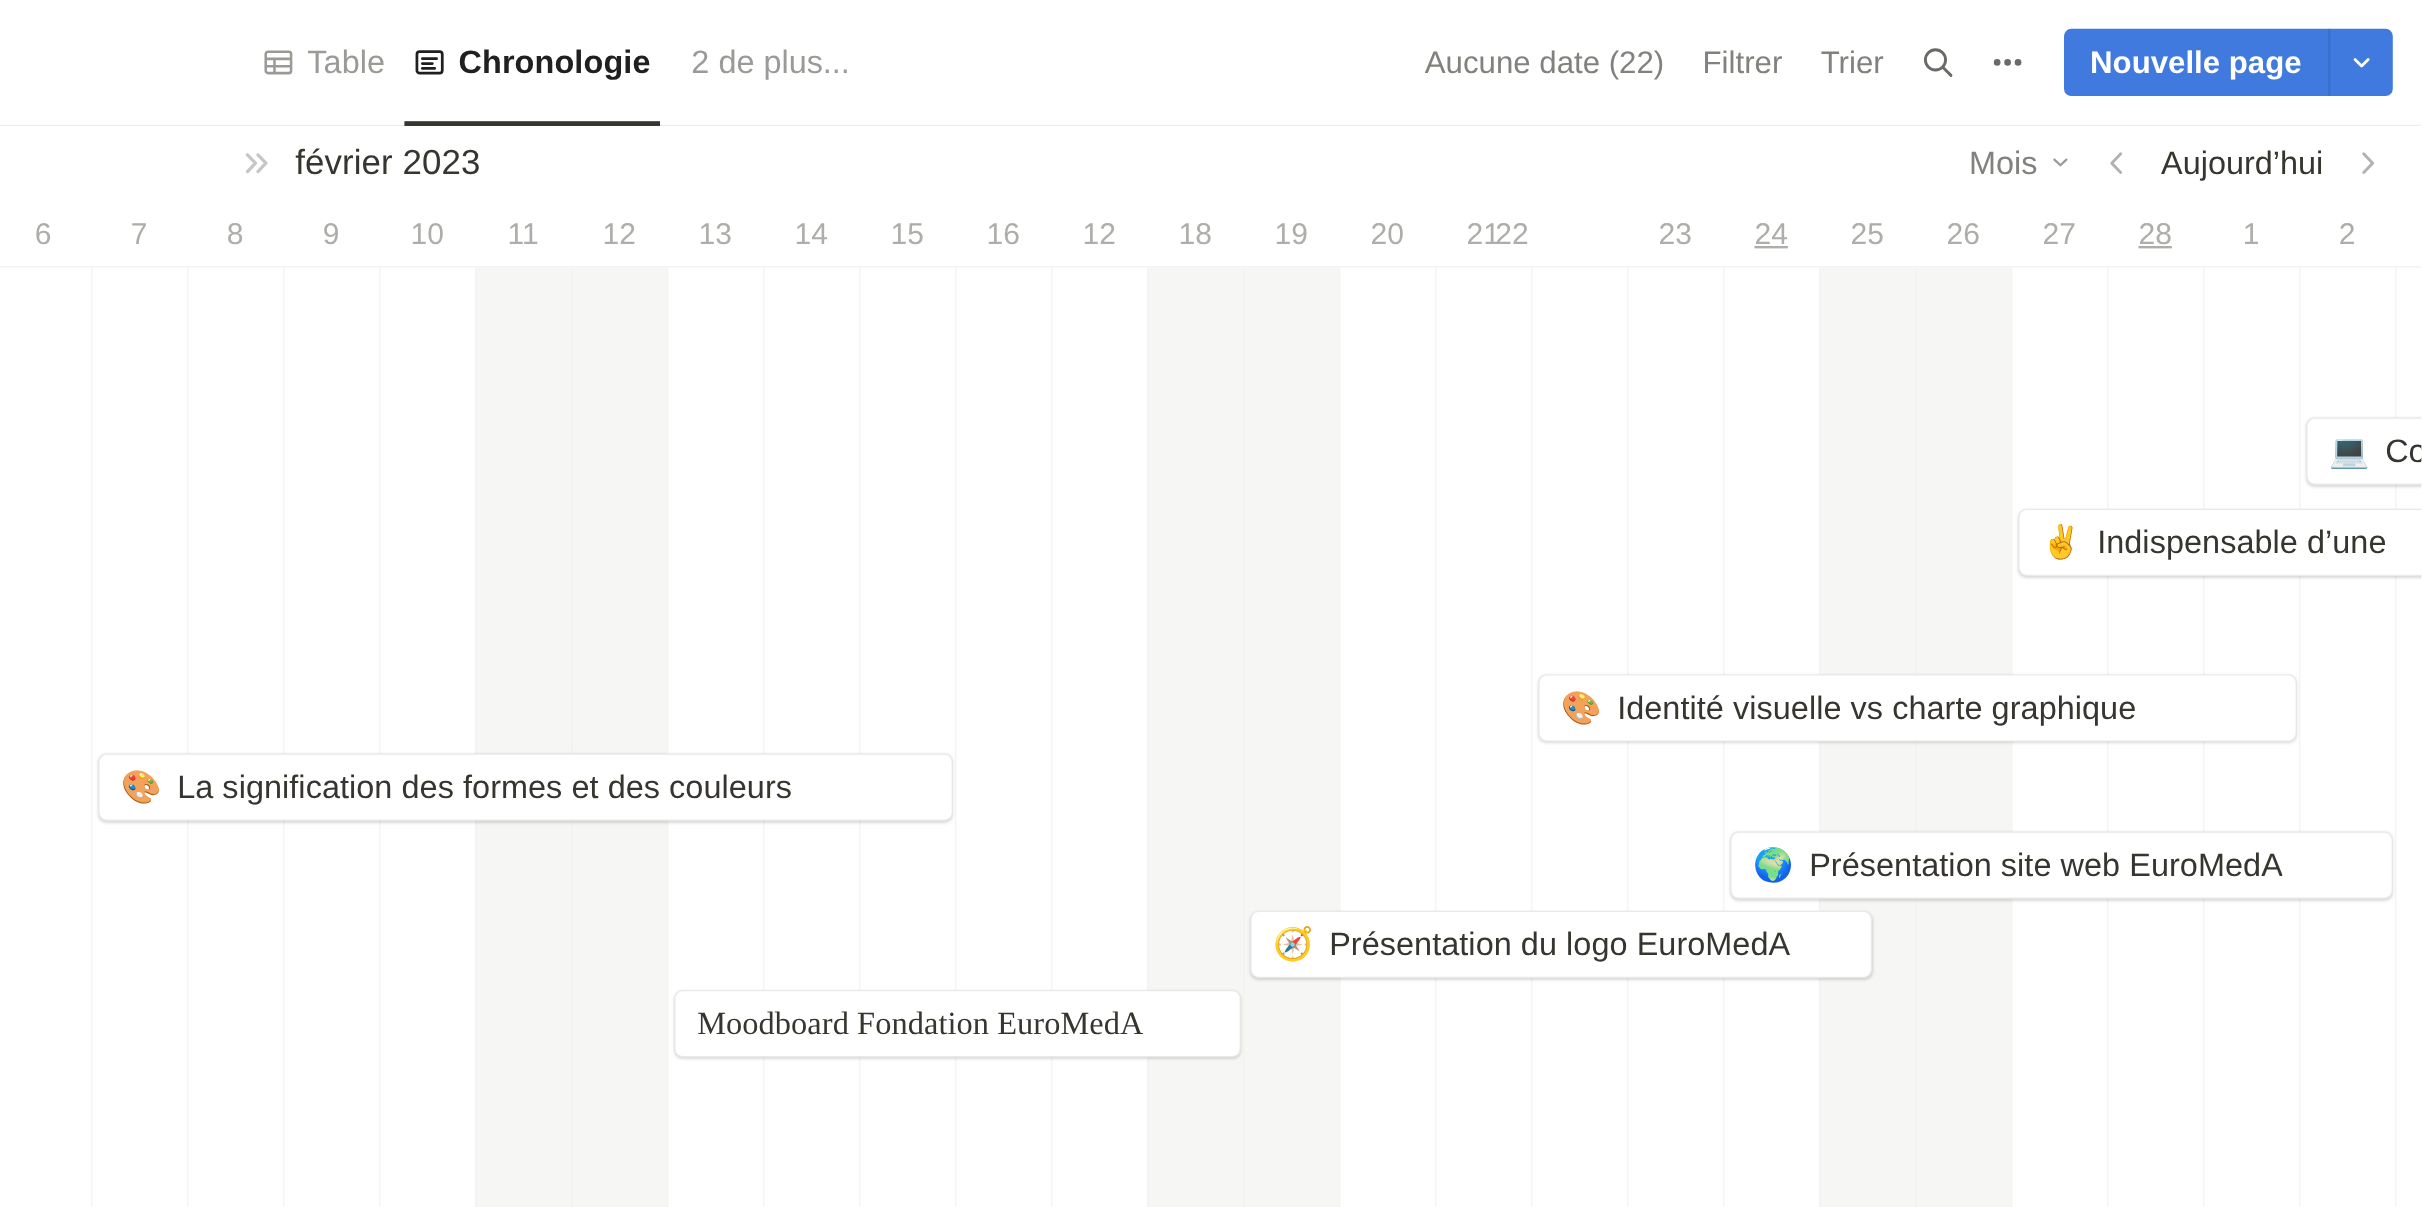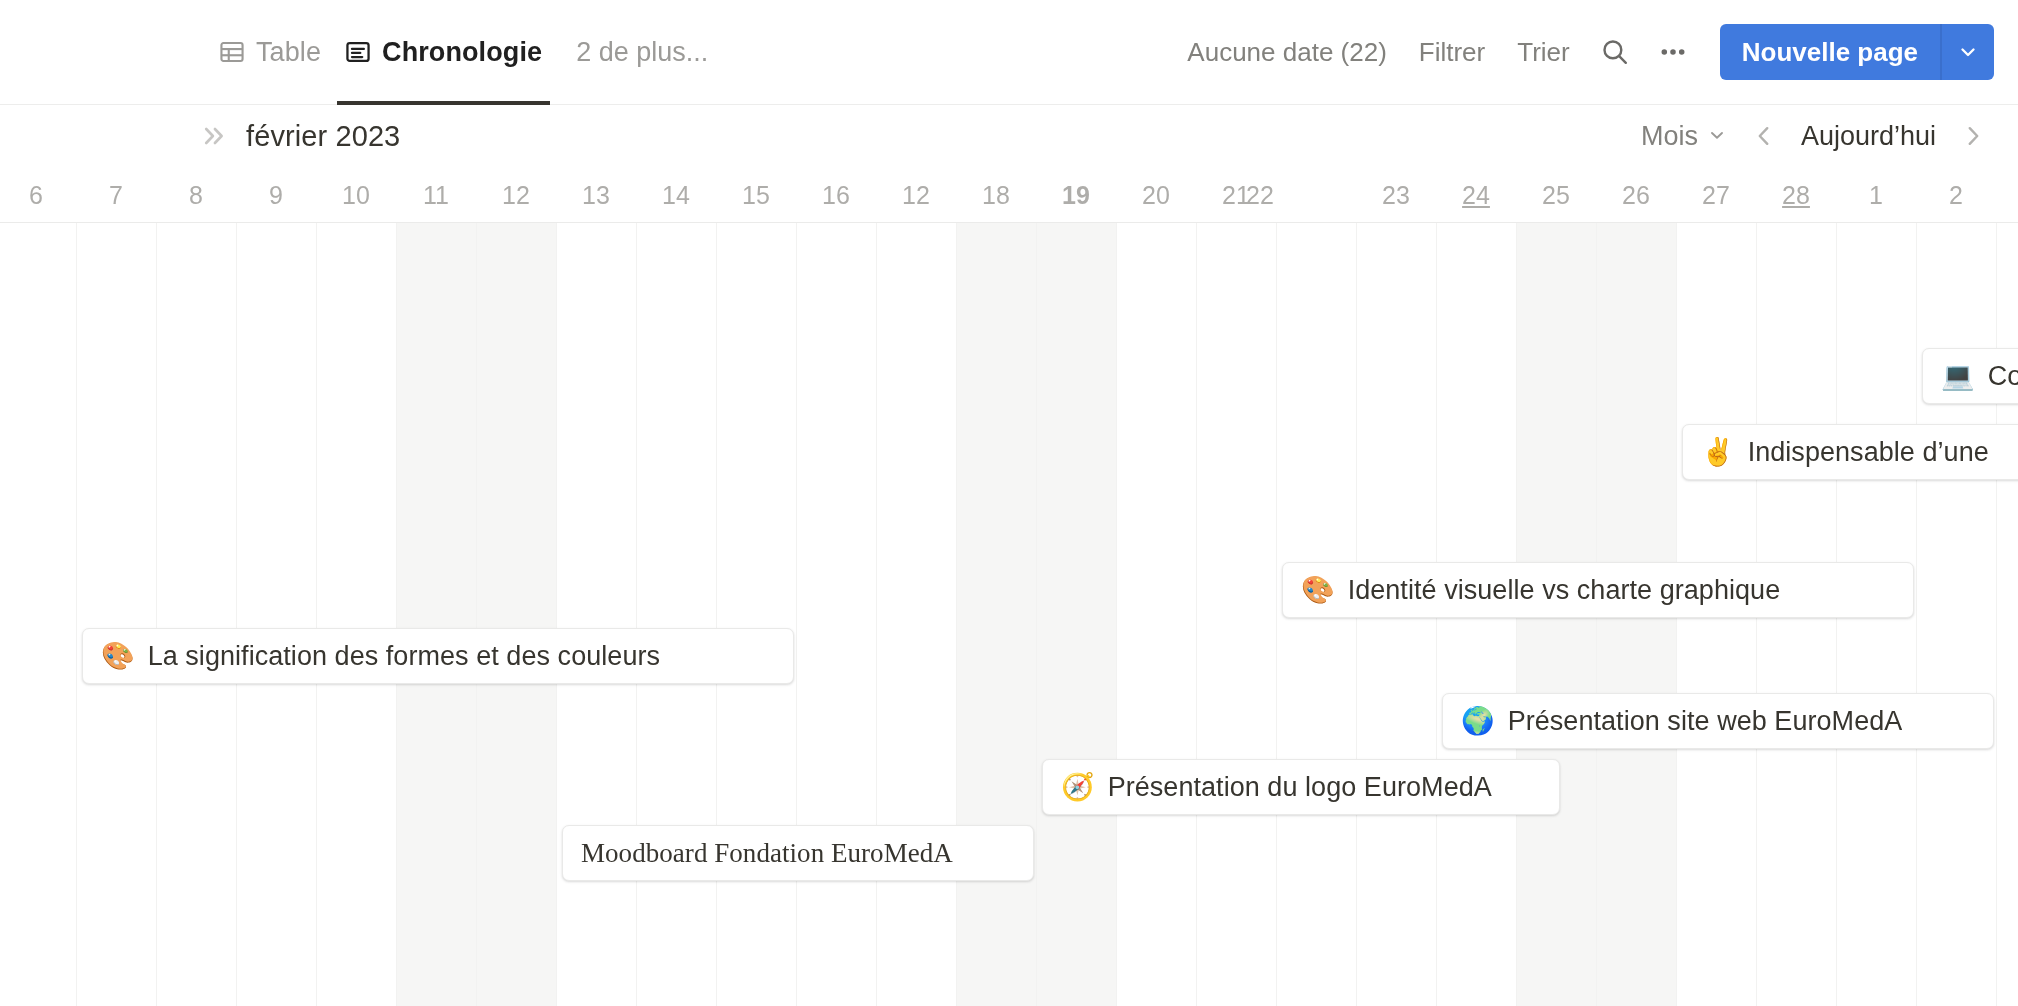--- a/index.html
+++ b/index.html
@@ -329,21 +329,21 @@
     <div class="day-tick" style="left: 236px;">9</div>
     <div class="day-tick" style="left: 316px;">10</div>
     <div class="day-tick" style="left: 396px;">11</div>
     <div class="day-tick" style="left: 476px;">12</div>
     <div class="day-tick" style="left: 556px;">13</div>
     <div class="day-tick" style="left: 636px;">14</div>
     <div class="day-tick" style="left: 716px;">15</div>
     <div class="day-tick" style="left: 796px;">16</div>
     <div class="day-tick" style="left: 876px;">12</div>
     <div class="day-tick" style="left: 956px;">18</div>
-    <div class="day-tick" style="left: 1036px; font-weight: bold;">19</div>
+    <div class="day-tick" style="left: 1036px;">19</div>
     <div class="day-tick" style="left: 1116px;">20</div>
     <div class="day-tick" style="left: 1196px;">21</div>
     <div class="day-tick" style="left: 1220px;">22</div>
     <div class="day-tick" style="left: 1356px;">23</div>
     <div class="day-tick" style="left: 1436px; text-decoration: underline;">24</div>
     <div class="day-tick" style="left: 1516px;">25</div>
     <div class="day-tick" style="left: 1596px;">26</div>
     <div class="day-tick" style="left: 1676px;">27</div>
     <div class="day-tick" style="left: 1756px; text-decoration: underline;">28</div>
     <div class="day-tick" style="left: 1836px;">1</div>

